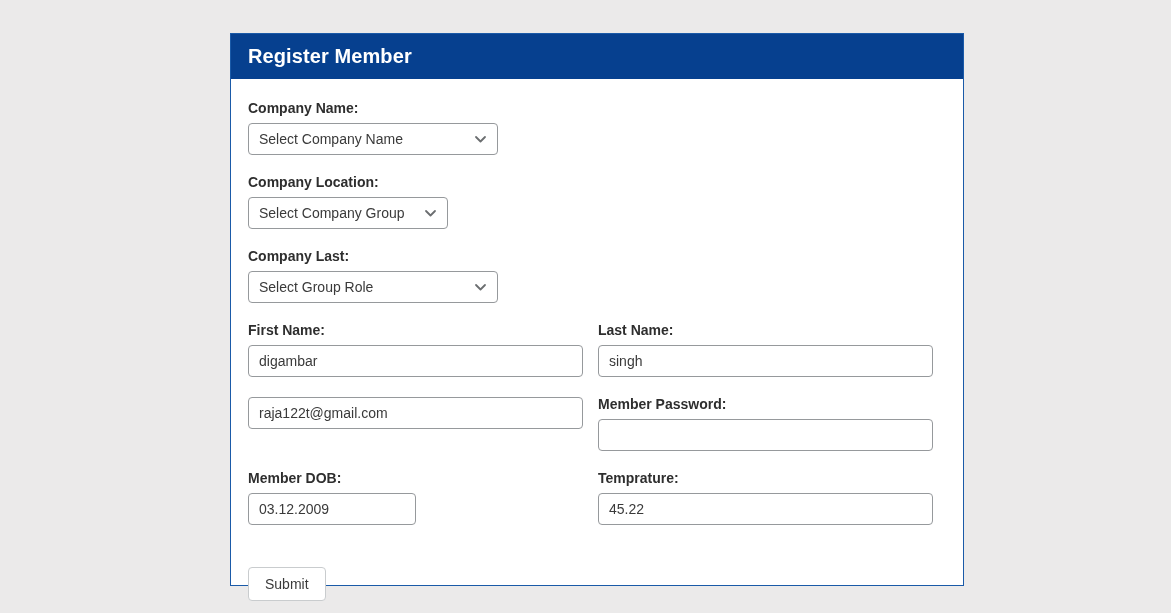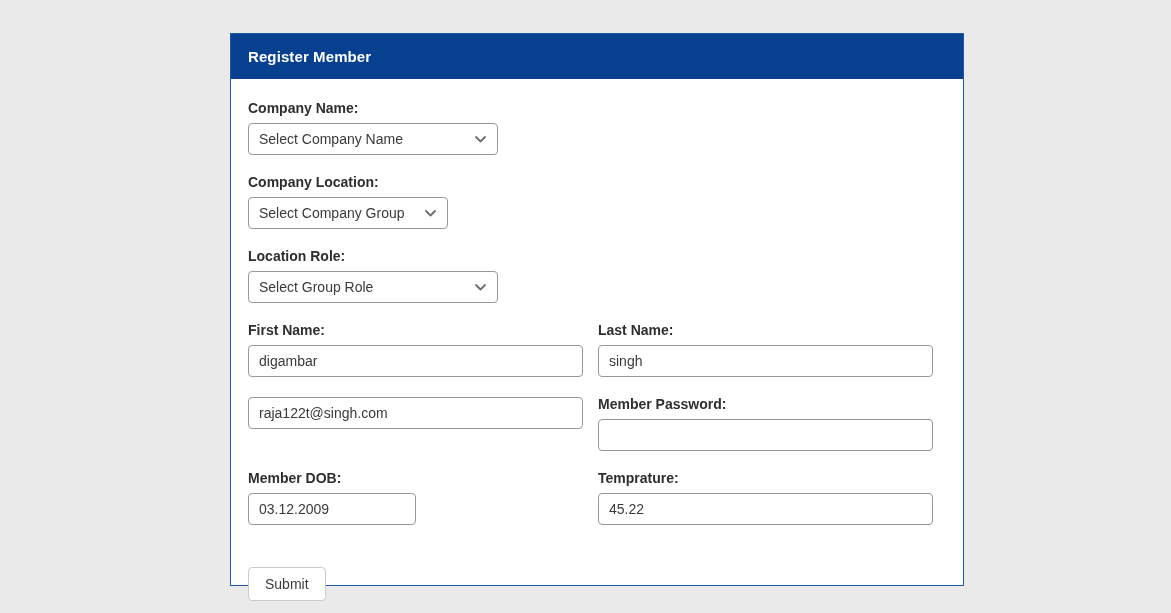--- a/index.html
+++ b/index.html
@@ -27,21 +27,21 @@
 
   .card-header {
     height: 45px;
     background: #06408f;
     display: flex;
     align-items: center;
     padding: 0 0 0 17px;
   }
   .card-header-title {
     color: #ffffff;
-    font-size: 15px;
+    font-size: 20px;
     font-weight: bold;
     letter-spacing: 0.1px;
   }
 
   .card-body {
     padding: 22px 17px 0 17px;
   }
 
   .field-label {
     font-size: 14px;
@@ -150,21 +150,21 @@
         <div class="control select-box">Select Company Group</div>
         <span class="chev">
           <svg width="13" height="13" viewBox="0 0 13 13">
             <path d="M2 4.5 L6.5 9 L11 4.5" fill="none" stroke="#6b6e70" stroke-width="1.8" stroke-linecap="round" stroke-linejoin="round"></path>
           </svg>
         </span>
       </div>
     </div>
 
     <div class="row-block">
-      <div class="field-label">Location Role:</div>
+      <div class="field-label">Company Last:</div>
       <div class="select-wrap w-select-3">
         <div class="control select-box">Select Group Role</div>
         <span class="chev">
           <svg width="13" height="13" viewBox="0 0 13 13">
             <path d="M2 4.5 L6.5 9 L11 4.5" fill="none" stroke="#6b6e70" stroke-width="1.8" stroke-linecap="round" stroke-linejoin="round"></path>
           </svg>
         </span>
       </div>
     </div>
 
@@ -174,21 +174,21 @@
         <div class="control input-text">digambar</div>
       </div>
       <div class="col-right">
         <div class="field-label">Last Name:</div>
         <div class="control input-text">singh</div>
       </div>
     </div>
 
     <div class="row-block two-col">
       <div class="col-left">
-        <div class="control input-text">raja122t@singh.com</div>
+        <div class="control input-text">raja122t@gmail.com</div>
       </div>
       <div class="col-right">
         <div class="field-label">Member Password:</div>
         <div class="control input-text"></div>
       </div>
     </div>
 
     <div class="row-block two-col">
       <div class="col-left">
         <div class="field-label">Member DOB:</div>

